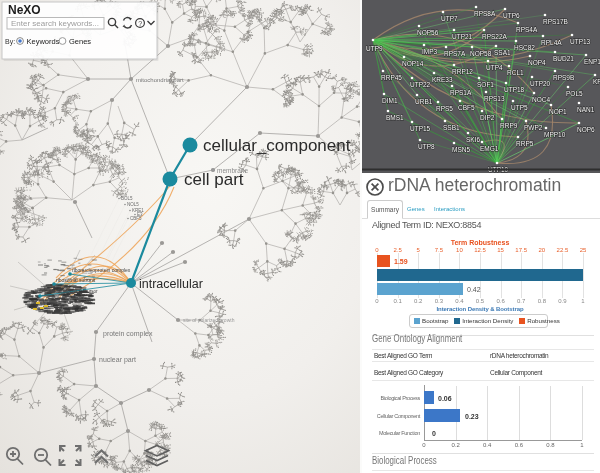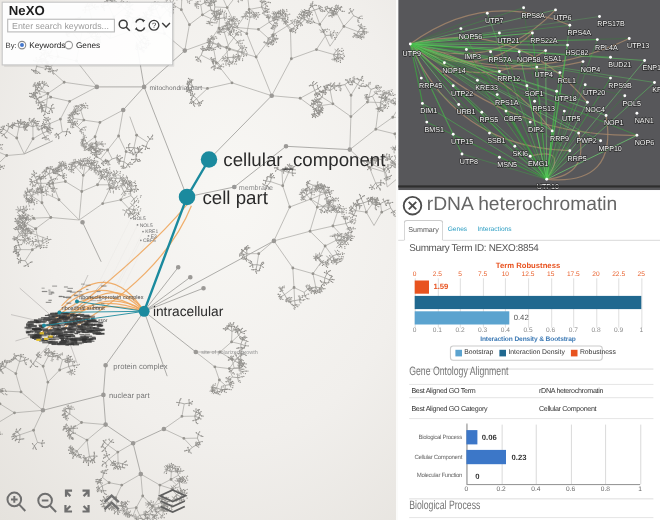--- a/index.html
+++ b/index.html
@@ -880,21 +880,21 @@
 <div class="panel" style="white-space:nowrap">
  <svg width="22" height="22" viewBox="0 0 22 22" style="position:absolute;left:2px;top:3px">
   <circle cx="11" cy="11" r="8" fill="none" stroke="#4c4c4c" stroke-width="1.7"></circle>
   <path d="M7.6 7.6L14.4 14.4M14.4 7.6L7.6 14.4" stroke="#4c4c4c" stroke-width="1.7"></path>
  </svg>
  <div style="position:absolute;left:26px;top:2px;font-size:17.5px;color:#666">rDNA heterochromatin</div>
  <div style="position:absolute;left:0;top:44.5px;width:238px;border-top:1px solid #ddd"></div>
  <div style="position:absolute;left:5px;top:27px;width:34px;height:17px;border:1px solid #ccc;border-bottom:1px solid #fff;border-radius:3px 3px 0 0;background:#fff;z-index:2;font-size:6.5px;color:#555;text-align:center;line-height:17px">Summary</div>
  <div style="position:absolute;left:45px;top:33px;font-size:6px;color:#2b9dc2">Genes</div>
  <div style="position:absolute;left:72px;top:33px;font-size:6px;color:#2b9dc2">Interactions</div>
- <div style="position:absolute;left:10px;top:47px;font-size:9px;letter-spacing:-0.3px;color:#555">Summary Term ID: NEXO:8854</div>
+ <div style="position:absolute;left:10px;top:47px;font-size:9px;letter-spacing:-0.3px;color:#555">Aligned Term ID: NEXO:8854</div>
 
  <div style="position:absolute;left:15px;top:66px;width:206px;text-align:center;font-size:7px;font-weight:bold;color:#e8511e">Term Robustness</div>
  <div class="raxis">
         <span style="position:absolute;left:5.0px;top:0;width:20px;text-align:center">0</span>
         <span style="position:absolute;left:25.6px;top:0;width:20px;text-align:center">2.5</span>
         <span style="position:absolute;left:46.2px;top:0;width:20px;text-align:center">5</span>
         <span style="position:absolute;left:66.8px;top:0;width:20px;text-align:center">7.5</span>
         <span style="position:absolute;left:87.4px;top:0;width:20px;text-align:center">10</span>
         <span style="position:absolute;left:108.0px;top:0;width:20px;text-align:center">12.5</span>
         <span style="position:absolute;left:128.6px;top:0;width:20px;text-align:center">15</span>

